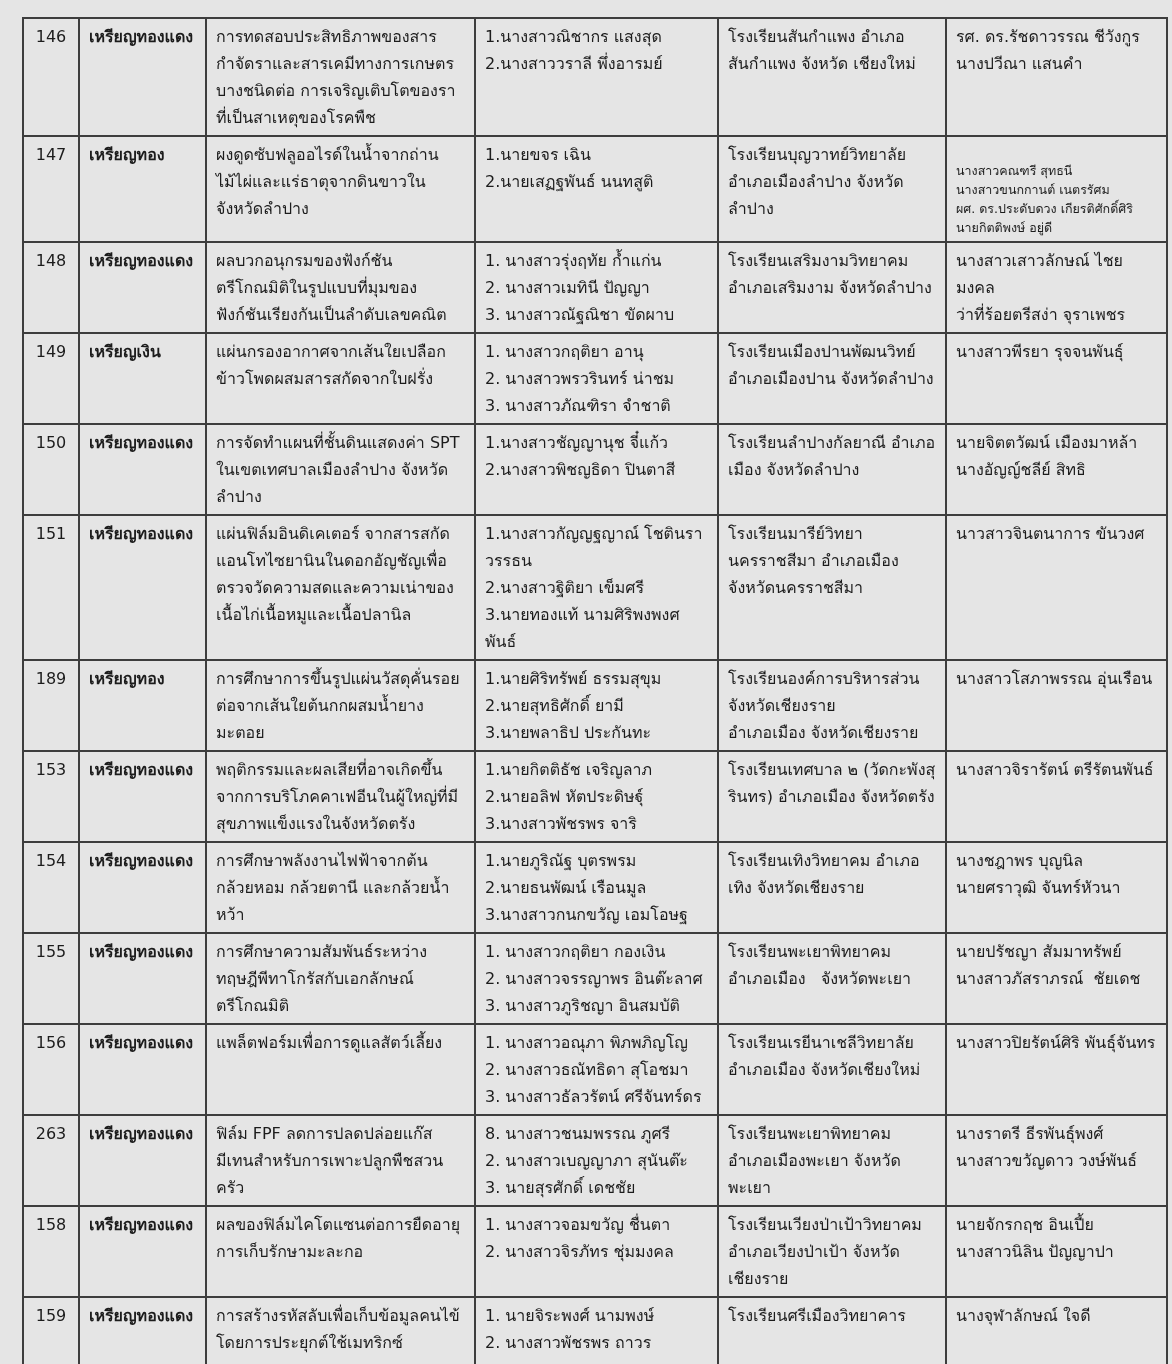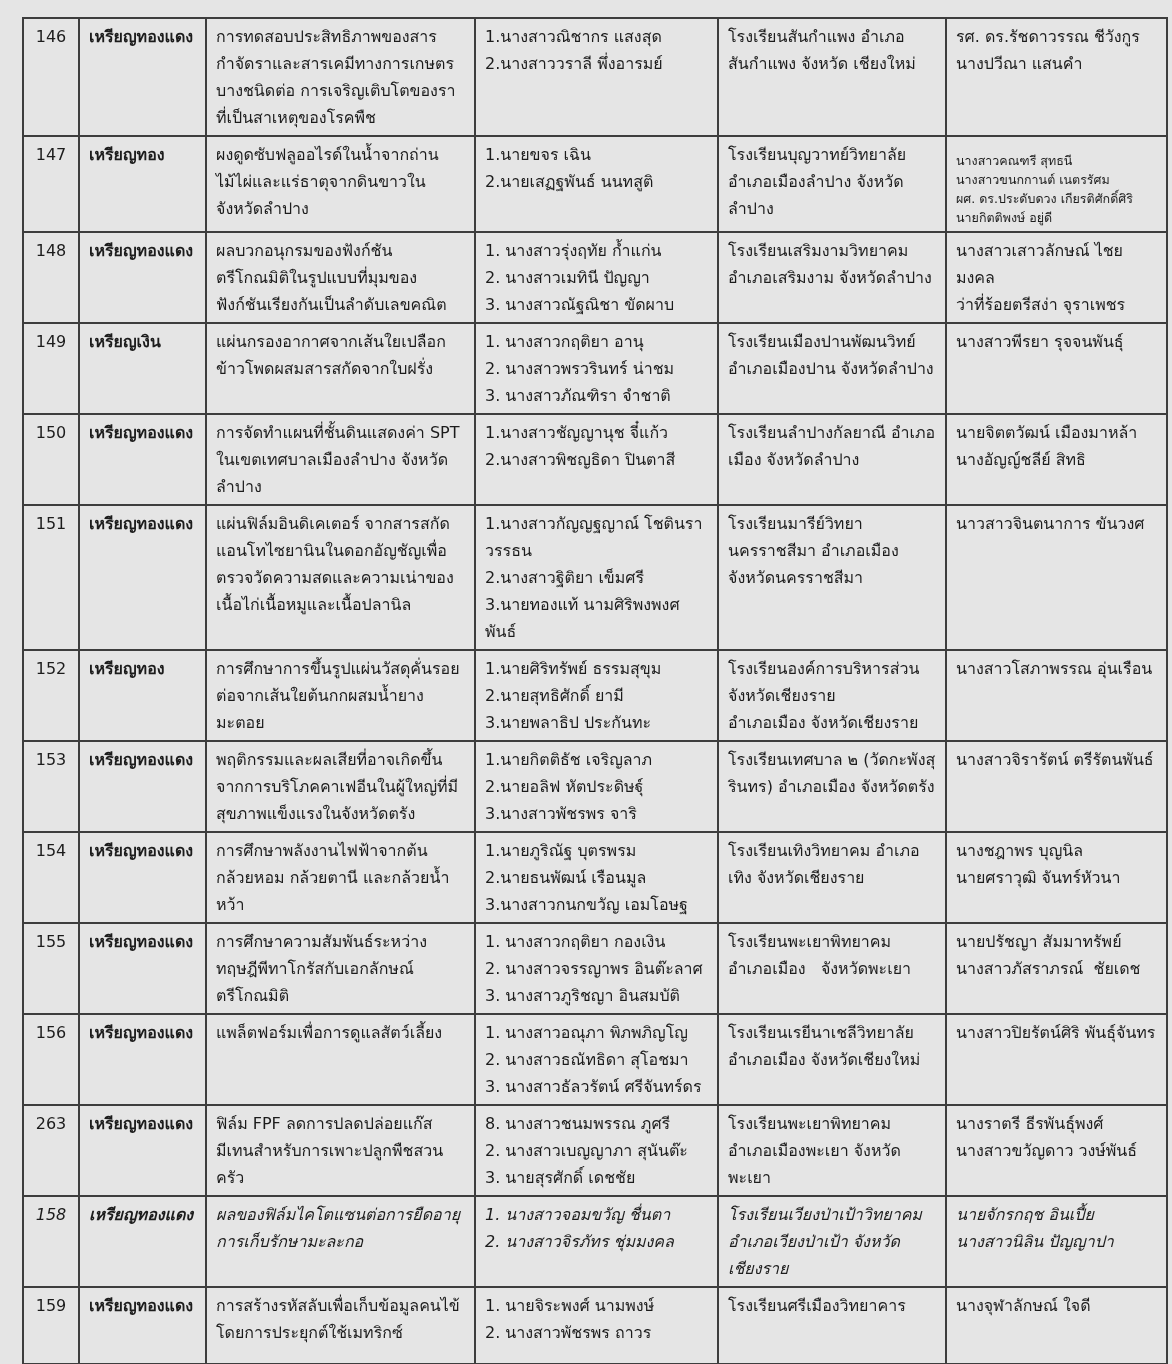--- a/index.html
+++ b/index.html
@@ -38,21 +38,21 @@
     text-align: center;
     padding-top: 6px;
   }
   td.c-medal {
     font-weight: bold;
   }
   .line { white-space: pre-wrap; }
   tr.small-advisors td.c-advisors {
     font-size: 12.5px;
     line-height: 19px;
-    padding-top: 14px;
+    padding-top: 24px;
   }
 </style>
 </head>
 <body>
 
 <div class="page">
   <table class="awards">
     <colgroup>
       <col style="width:56px">
       <col style="width:127px">
@@ -104,21 +104,21 @@
   </tr>
         <tr style="height: 107px;">
     <td class="c-no">151</td>
     <td class="c-medal">เหรียญทองแดง</td>
     <td class="c-title">แผ่นฟิล์มอินดิเคเตอร์ จากสารสกัดแอนโทไซยานินในดอกอัญชัญเพื่อตรวจวัดความสดและความเน่าของเนื้อไก่เนื้อหมูและเนื้อปลานิล</td>
     <td class="c-students"><div class="line">1.นางสาวกัญญฐญาณ์ โชตินราวรรธน</div><div class="line">2.นางสาวฐิติยา เข็มศรี</div><div class="line">3.นายทองแท้ นามศิริพงพงศพันธ์</div></td>
     <td class="c-school">โรงเรียนมารีย์วิทยา นครราชสีมา อำเภอเมือง จังหวัดนครราชสีมา</td>
     <td class="c-advisors"><div class="line">นาวสาวจินตนาการ ขันวงศ</div></td>
   </tr>
         <tr style="height: 85px;">
-    <td class="c-no">152</td>
+    <td class="c-no">189</td>
     <td class="c-medal">เหรียญทอง</td>
     <td class="c-title">การศึกษาการขึ้นรูปแผ่นวัสดุคั่นรอยต่อจากเส้นใยต้นกกผสมน้ำยางมะตอย</td>
     <td class="c-students"><div class="line">1.นายศิริทรัพย์ ธรรมสุขุม</div><div class="line">2.นายสุทธิศักดิ์ ยามี</div><div class="line">3.นายพลาธิป ประกันทะ</div></td>
     <td class="c-school">โรงเรียนองค์การบริหารส่วนจังหวัดเชียงราย
 อำเภอเมือง จังหวัดเชียงราย</td>
     <td class="c-advisors"><div class="line">นางสาวโสภาพรรณ อุ่นเรือน</div></td>
   </tr>
         <tr style="height: 82px;">
     <td class="c-no">153</td>
     <td class="c-medal">เหรียญทองแดง</td>
@@ -152,21 +152,21 @@
     <td class="c-advisors"><div class="line">นางสาวปิยรัตน์ศิริ พันธุ์จันทร</div></td>
   </tr>
         <tr style="height: 83px;">
     <td class="c-no">263</td>
     <td class="c-medal">เหรียญทองแดง</td>
     <td class="c-title">ฟิล์ม FPF ลดการปลดปล่อยแก๊สมีเทนสำหรับการเพาะปลูกพืชสวนครัว</td>
     <td class="c-students"><div class="line">8. นางสาวชนมพรรณ ภูศรี</div><div class="line">2. นางสาวเบญญาภา สุนันต๊ะ</div><div class="line">3. นายสุรศักดิ์ เดชชัย</div></td>
     <td class="c-school">โรงเรียนพะเยาพิทยาคม อำเภอเมืองพะเยา จังหวัดพะเยา</td>
     <td class="c-advisors"><div class="line">นางราตรี ธีรพันธุ์พงศ์</div><div class="line">นางสาวขวัญดาว วงษ์พันธ์</div></td>
   </tr>
-        <tr style="height: 85px; font-style: italic;">
+        <tr style="height: 85px;">
     <td class="c-no">158</td>
     <td class="c-medal">เหรียญทองแดง</td>
     <td class="c-title">ผลของฟิล์มไคโตแซนต่อการยืดอายุการเก็บรักษามะละกอ</td>
     <td class="c-students"><div class="line">1. นางสาวจอมขวัญ ชื่นตา</div><div class="line">2. นางสาวจิรภัทร ชุ่มมงคล</div></td>
     <td class="c-school">โรงเรียนเวียงป่าเป้าวิทยาคม อำเภอเวียงป่าเป้า จังหวัดเชียงราย</td>
     <td class="c-advisors"><div class="line">นายจักรกฤช อินเปี้ย</div><div class="line">นางสาวนิลิน ปัญญาปา</div></td>
   </tr>
         <tr style="height: 77px;">
     <td class="c-no">159</td>
     <td class="c-medal">เหรียญทองแดง</td>

